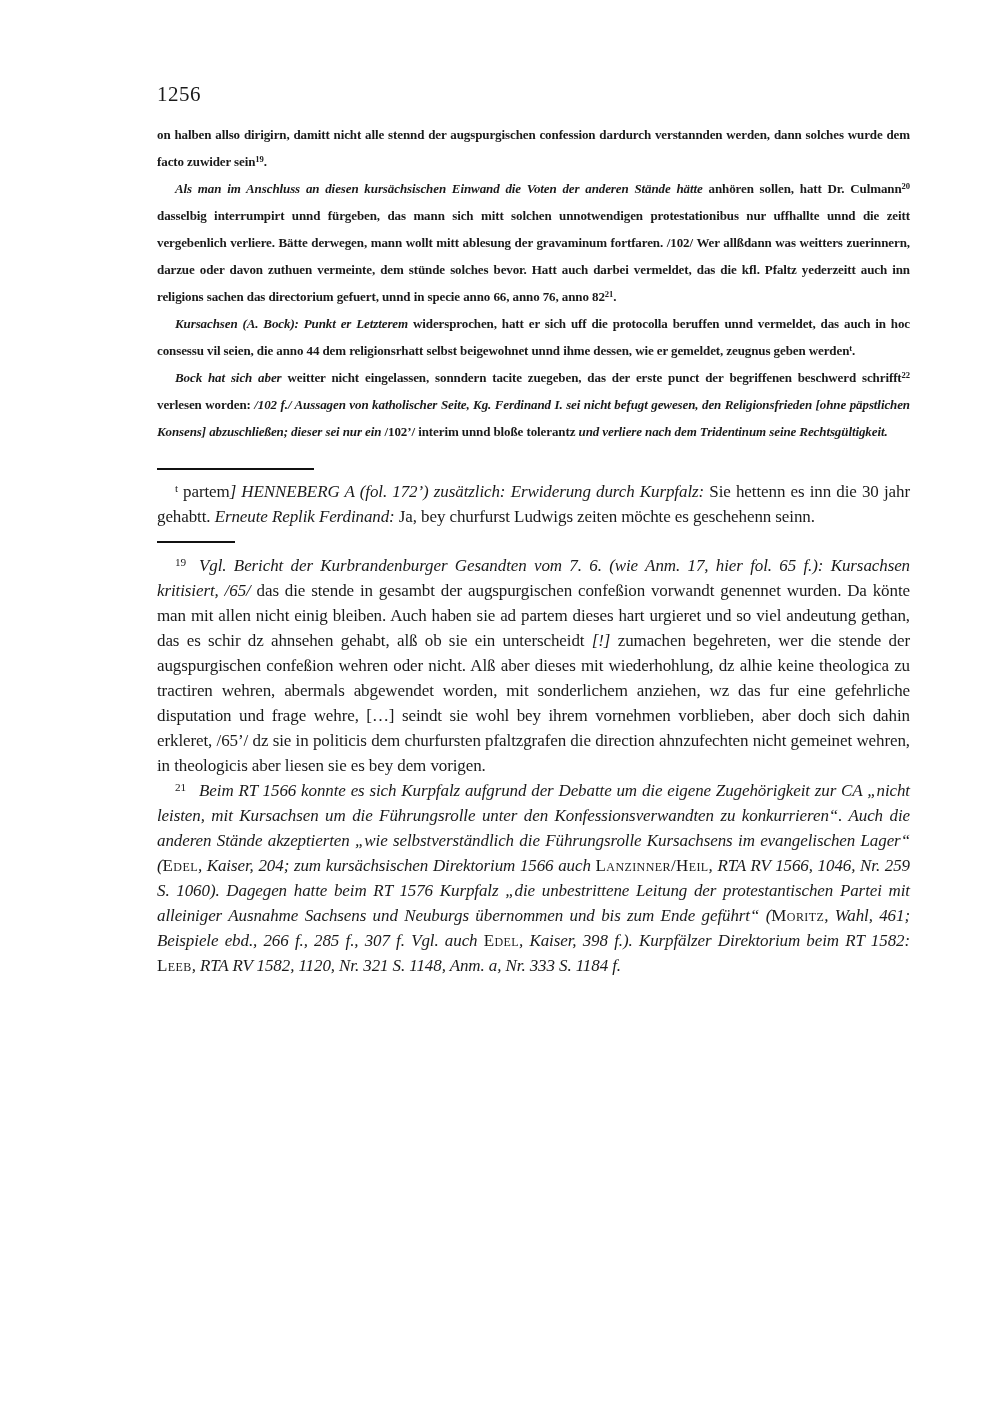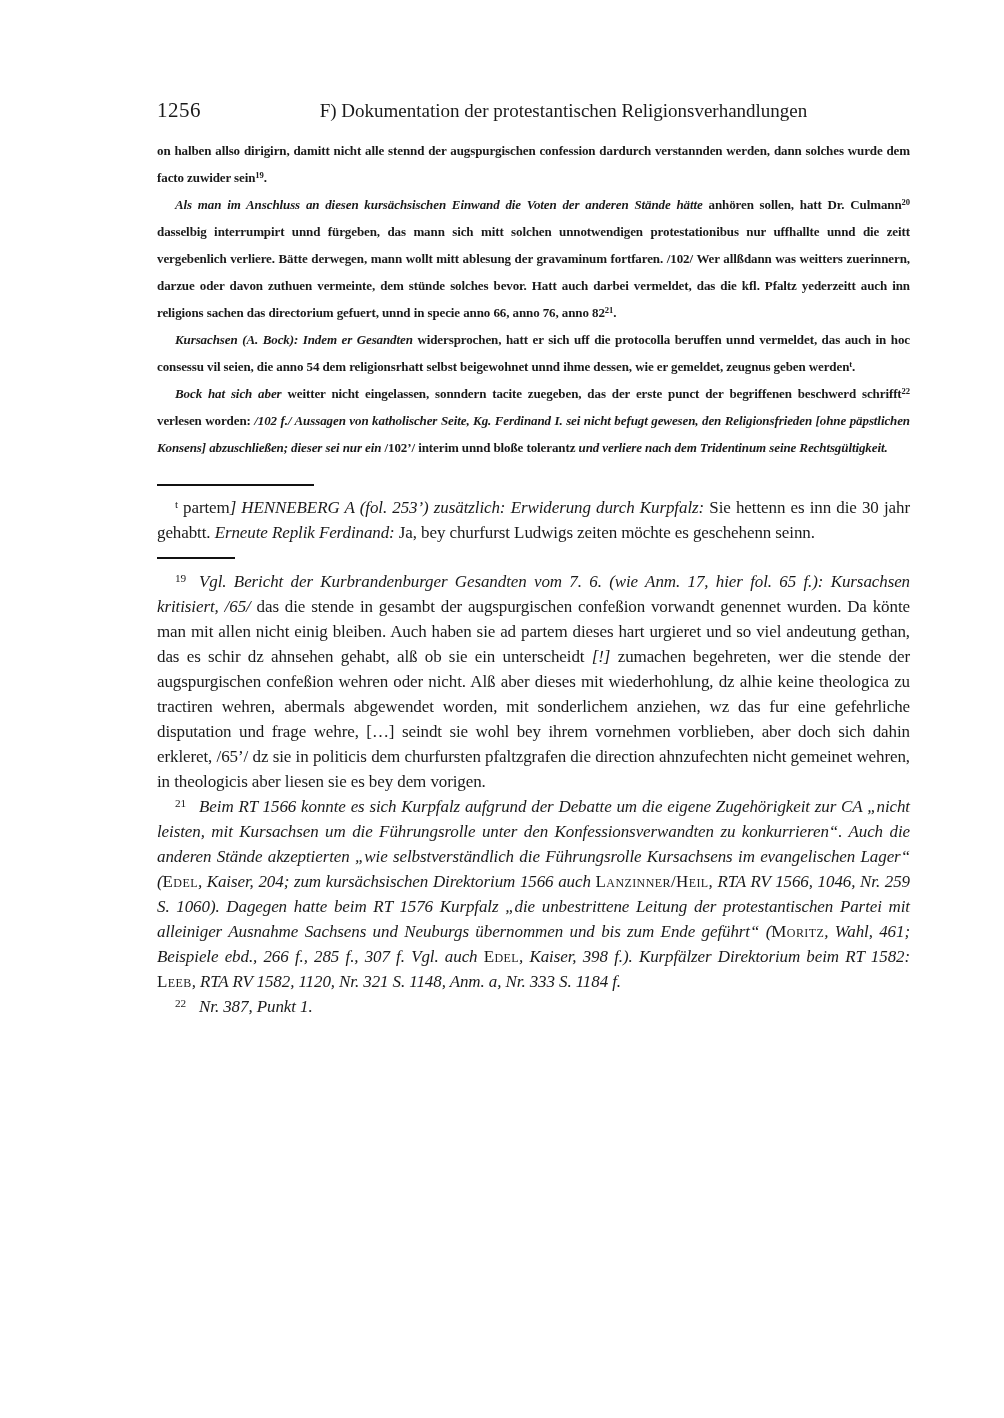--- a/index.html
+++ b/index.html
@@ -4,21 +4,21 @@
 <style>
   html, body {
     margin: 0;
     padding: 0;
     background: #ffffff;
   }
   .page {
     position: relative;
     width: 1004px;
     height: 1006px;
-    margin: 16px auto;
+    margin: 0 auto;
     background: #ffffff;
     color: #1a1a1a;
     font-family: "Liberation Serif", "DejaVu Serif", serif;
     box-sizing: border-box;
     padding: 82px 94px 0 157px;
     overflow: hidden;
     text-rendering: optimizeLegibility;
   }
   .running-header {
     position: relative;
@@ -86,35 +86,33 @@
   .run-fnm  { margin-right: 13px; }
   .run-fnma { margin-right: 5px; }
 </style>
 </head>
 <body>
 
 <div class="page">
 
   <header class="running-header">
     <span class="page-num">1256</span>
-    <span class="running-title">F) Dokumentation der protestantischen Religionsverhandlungen</span>
   </header>
 
   <main class="body-text">
     <p class="para first"><span class="run-r">on halben allso dirigirn, damitt nicht alle stennd der augspurgischen confession dardurch verstannden werden, dann solches wurde dem facto zuwider sein</span><span class="run-sup">19</span><span class="run-r">.</span></p>
     <p class="para"><span class="run-i">Als man im Anschluss an diesen kursächsischen Einwand die Voten der anderen Stände hätte</span><span class="run-r"> anhören sollen, hatt Dr. Culmann</span><span class="run-sup">20</span><span class="run-r"> dasselbig interrumpirt unnd fürgeben, das mann sich mitt solchen unnotwendigen protestationibus nur uffhallte unnd die zeitt vergebenlich verliere. Bätte derwegen, mann wollt mitt ablesung der gravaminum fortfaren. /102/ Wer allßdann was weitters zuerinnern, darzue oder davon zuthuen vermeinte, dem stünde solches bevor. Hatt auch darbei vermeldet, das die kfl. Pfaltz yederzeitt auch inn religions sachen das directorium gefuert, unnd in specie anno 66, anno 76, anno 82</span><span class="run-sup">21</span><span class="run-r">.</span></p>
-    <p class="para"><span class="run-i">Kursachsen (A. Bock): Indem er Gesandten</span><span class="run-r"> widersprochen, hatt er sich uff die protocolla beruffen unnd vermeldet, das auch in hoc consessu vil seien, die anno 54 dem religionsrhatt selbst beigewohnet unnd ihme dessen, wie er gemeldet, zeugnus geben werden</span><span class="run-sup">t</span><span class="run-r">.</span></p>
+    <p class="para"><span class="run-i">Kursachsen (A. Bock): Punkt er Letzterem</span><span class="run-r"> widersprochen, hatt er sich uff die protocolla beruffen unnd vermeldet, das auch in hoc consessu vil seien, die anno 44 dem religionsrhatt selbst beigewohnet unnd ihme dessen, wie er gemeldet, zeugnus geben werden</span><span class="run-sup">t</span><span class="run-r">.</span></p>
     <p class="para"><span class="run-i">Bock hat sich aber</span><span class="run-r"> weitter nicht eingelassen, sonndern tacite zuegeben, das der erste punct der begriffenen beschwerd schrifft</span><span class="run-sup">22</span><span class="run-r"> verlesen worden: </span><span class="run-i">/102 f./ Aussagen von katholischer Seite, Kg. Ferdinand I. sei nicht befugt gewesen, den Religionsfrieden [ohne päpstlichen Konsens] abzuschließen; dieser sei nur ein </span><span class="run-r">/102’/ interim unnd bloße tolerantz </span><span class="run-i">und verliere nach dem Tridentinum seine Rechtsgültigkeit.</span></p>
   </main>
 
   <section class="apparatus">
     <div class="rule rule-long"></div>
-    <p class="fn"><span class="run-fnma">t</span><span class="run-r">partem</span><span class="run-i">] HENNEBERG A (fol. 253’) zusätzlich: Erwiderung durch Kurpfalz: </span><span class="run-r">Sie hettenn es inn die 30 jahr gehabtt. </span><span class="run-i">Erneute Replik Ferdinand: </span><span class="run-r">Ja, bey churfurst Ludwigs zeiten möchte es geschehenn seinn.</span></p>
+    <p class="fn"><span class="run-fnma">t</span><span class="run-r">partem</span><span class="run-i">] HENNEBERG A (fol. 172’) zusätzlich: Erwiderung durch Kurpfalz: </span><span class="run-r">Sie hettenn es inn die 30 jahr gehabtt. </span><span class="run-i">Erneute Replik Ferdinand: </span><span class="run-r">Ja, bey churfurst Ludwigs zeiten möchte es geschehenn seinn.</span></p>
   </section>
 
   <section class="footnotes">
     <div class="rule rule-short"></div>
     <p class="fn"><span class="run-fnm">19</span><span class="run-i">Vgl. Bericht der Kurbrandenburger Gesandten vom 7. 6. (wie Anm. 17, hier fol. 65 f.): Kursachsen kritisiert, /65/ </span><span class="run-r">das die stende in gesambt der augspurgischen confeßion vorwandt genennet wurden. Da könte man mit allen nicht einig bleiben. Auch haben sie ad partem dieses hart urgieret und so viel andeutung gethan, das es schir dz ahnsehen gehabt, alß ob sie ein unterscheidt </span><span class="run-i">[!]</span><span class="run-r"> zumachen begehreten, wer die stende der augspurgischen confeßion wehren oder nicht. Alß aber dieses mit wiederhohlung, dz alhie keine theologica zu tractiren wehren, abermals abgewendet worden, mit sonderlichem anziehen, wz das fur eine gefehrliche disputation und frage wehre, […] seindt sie wohl bey ihrem vornehmen vorblieben, aber doch sich dahin erkleret, /65’/ dz sie in politicis dem churfursten pfaltzgrafen die direction ahnzufechten nicht gemeinet wehren, in theologicis aber liesen sie es bey dem vorigen.</span></p>
     <p class="fn"><span class="run-fnm">21</span><span class="run-i">Beim RT 1566 konnte es sich Kurpfalz aufgrund der Debatte um die eigene Zugehörigkeit zur CA „nicht leisten, mit Kursachsen um die Führungsrolle unter den Konfessionsverwandten zu konkurrieren“. Auch die anderen Stände akzeptierten „wie selbstverständlich die Führungsrolle Kursachsens im evangelischen Lager“ (</span><span class="run-sc">Edel</span><span class="run-i">, Kaiser, 204; zum kursächsischen Direktorium 1566 auch </span><span class="run-sc">Lanzinner/Heil</span><span class="run-i">, RTA RV 1566, 1046, Nr. 259 S. 1060). Dagegen hatte beim RT 1576 Kurpfalz „die unbestrittene Leitung der protestantischen Partei mit alleiniger Ausnahme Sachsens und Neuburgs übernommen und bis zum Ende geführt“ (</span><span class="run-sc">Moritz</span><span class="run-i">, Wahl, 461; Beispiele ebd., 266 f., 285 f., 307 f. Vgl. auch </span><span class="run-sc">Edel</span><span class="run-i">, Kaiser, 398 f.). Kurpfälzer Direktorium beim RT 1582: </span><span class="run-sc">Leeb</span><span class="run-i">, RTA RV 1582, 1120, Nr. 321 S. 1148, Anm. a, Nr. 333 S. 1184 f.</span></p>
-    <p class="fn"><span class="run-fnm">22</span><span class="run-i">Nr. 387, Punkt 1.</span></p>
   </section>
 
 </div>
 
 </body></html>

